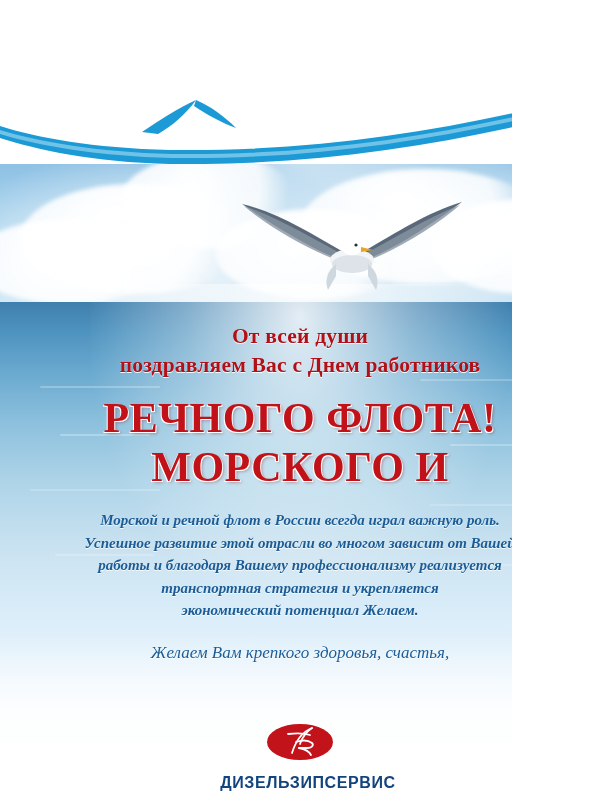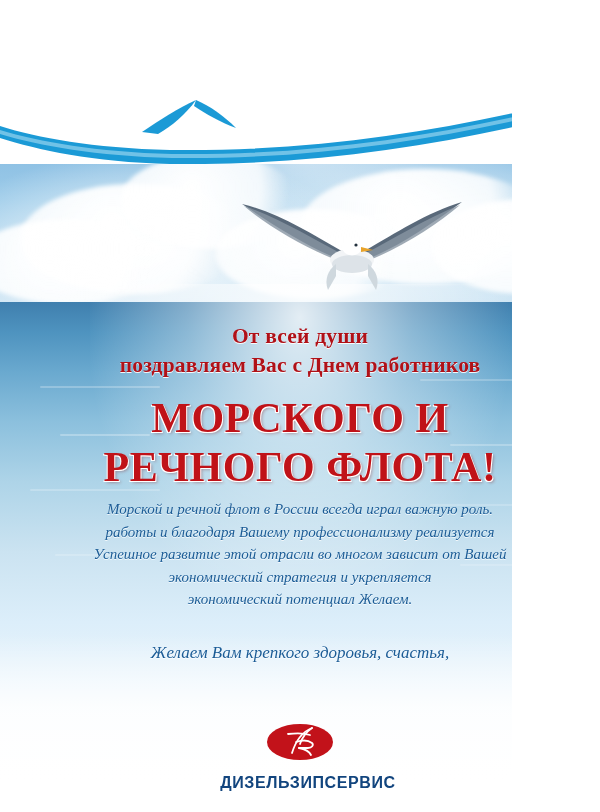--- a/index.html
+++ b/index.html
@@ -126,24 +126,24 @@
     font-size: 42px;
     line-height: 49px;
     letter-spacing: 0.5px;
     text-shadow:
       1px 1px 0 #ffffff,
       -1px 1px 0 #ffffff,
       2px 2px 3px rgba(120,0,0,0.30);
   }
   .body-text {
     position: absolute;
-    left: 72px; top: 464px;
+    left: 72px; top: 475px;
     width: 456px;
     color: #1b5c96;
-    font-weight: normal;
+    font-weight: bold;
     font-style: italic;
     font-size: 15px;
     line-height: 22.5px;
     text-shadow: 0 1px 0 rgba(255,255,255,0.8);
   }
   .wish-text {
     position: absolute;
     left: 92px; top: 608px;
     width: 416px;
     color: #1b5c96;
@@ -233,29 +233,29 @@
   </div>
 
   <div class="content">
 
     <div class="greet">
       <div>От всей души</div>
       <div>поздравляем Вас с Днем работников</div>
     </div>
 
     <div class="headline">
+      <div>РЕЧНОГО ФЛОТА!</div>
       <div>МОРСКОГО И</div>
-      <div>РЕЧНОГО ФЛОТА!</div>
     </div>
 
     <div class="body-text">
       <div>Морской и речной флот в России всегда играл важную роль.</div>
+      <div>Успешное развитие этой отрасли во многом зависит от Вашей</div>
       <div>работы и благодаря Вашему профессионализму реализуется</div>
-      <div>Успешное развитие этой отрасли во многом зависит от Вашей</div>
-      <div>экономический стратегия и укрепляется</div>
+      <div>транспортная стратегия и укрепляется</div>
       <div>экономический потенциал Желаем.</div>
     </div>
 
     <div class="wish-text">
       <div>Желаем Вам крепкого здоровья, счастья,</div>
     </div>
 
   </div>
 
   <div class="logo-wrap">

